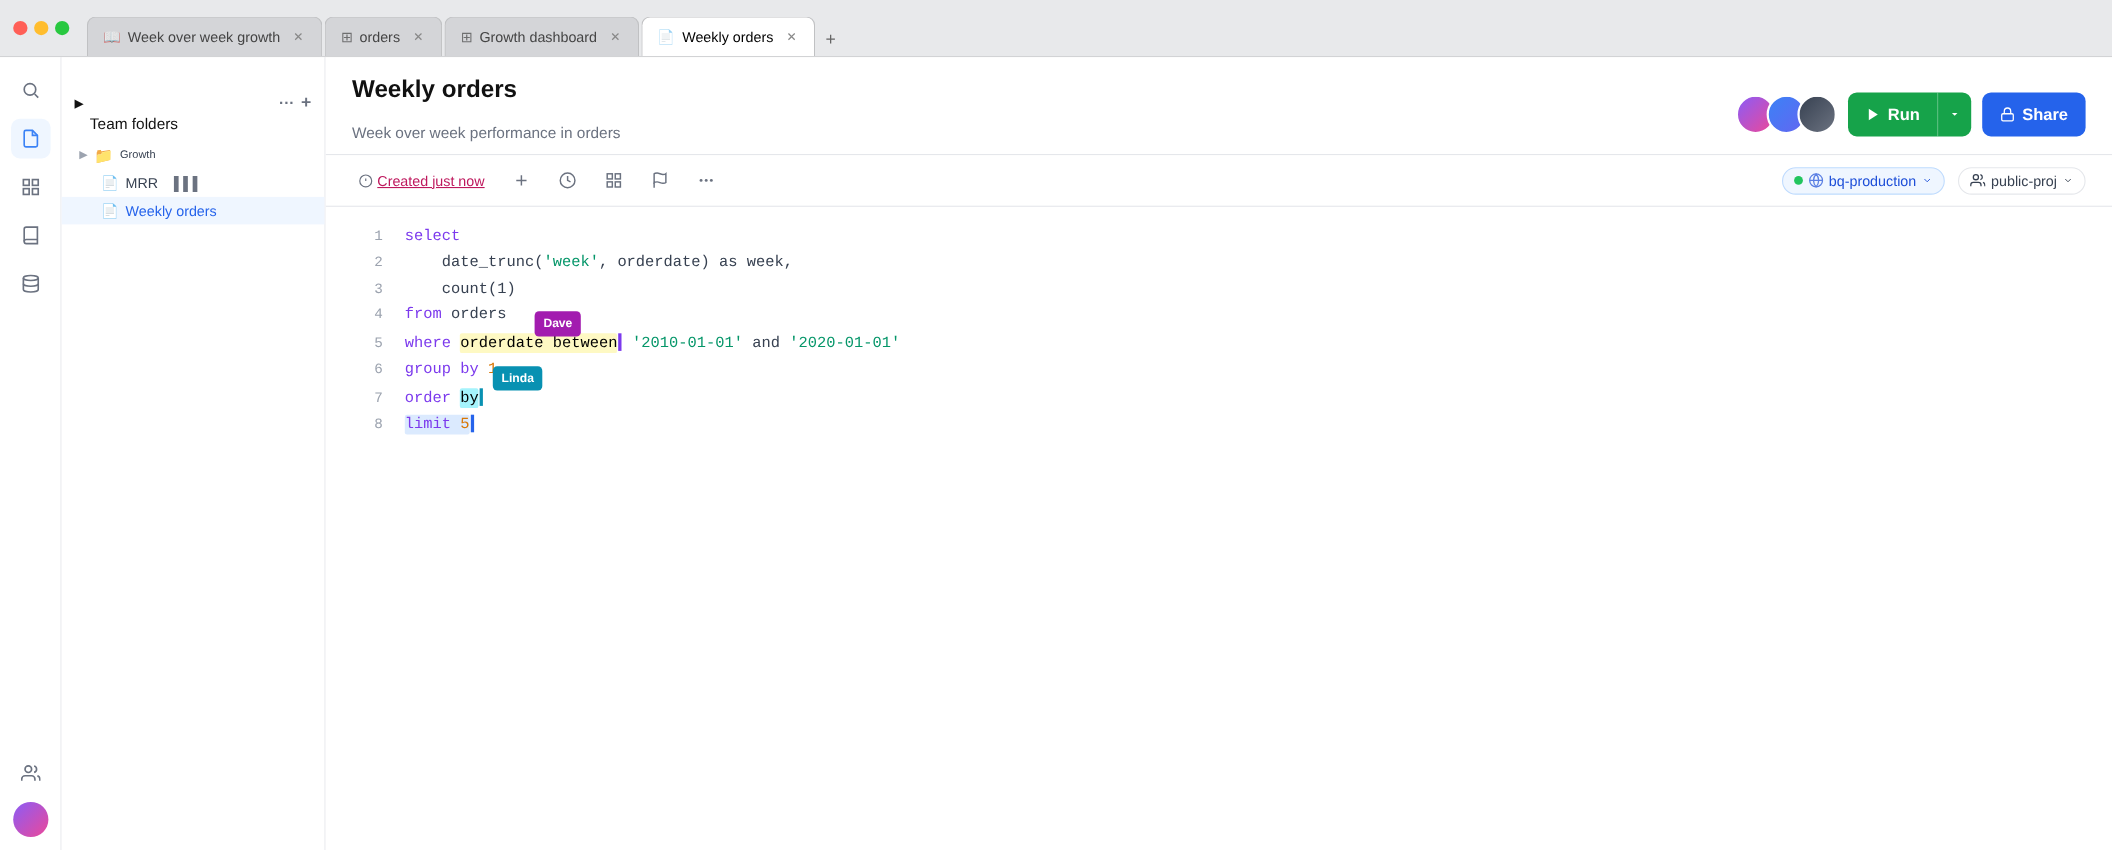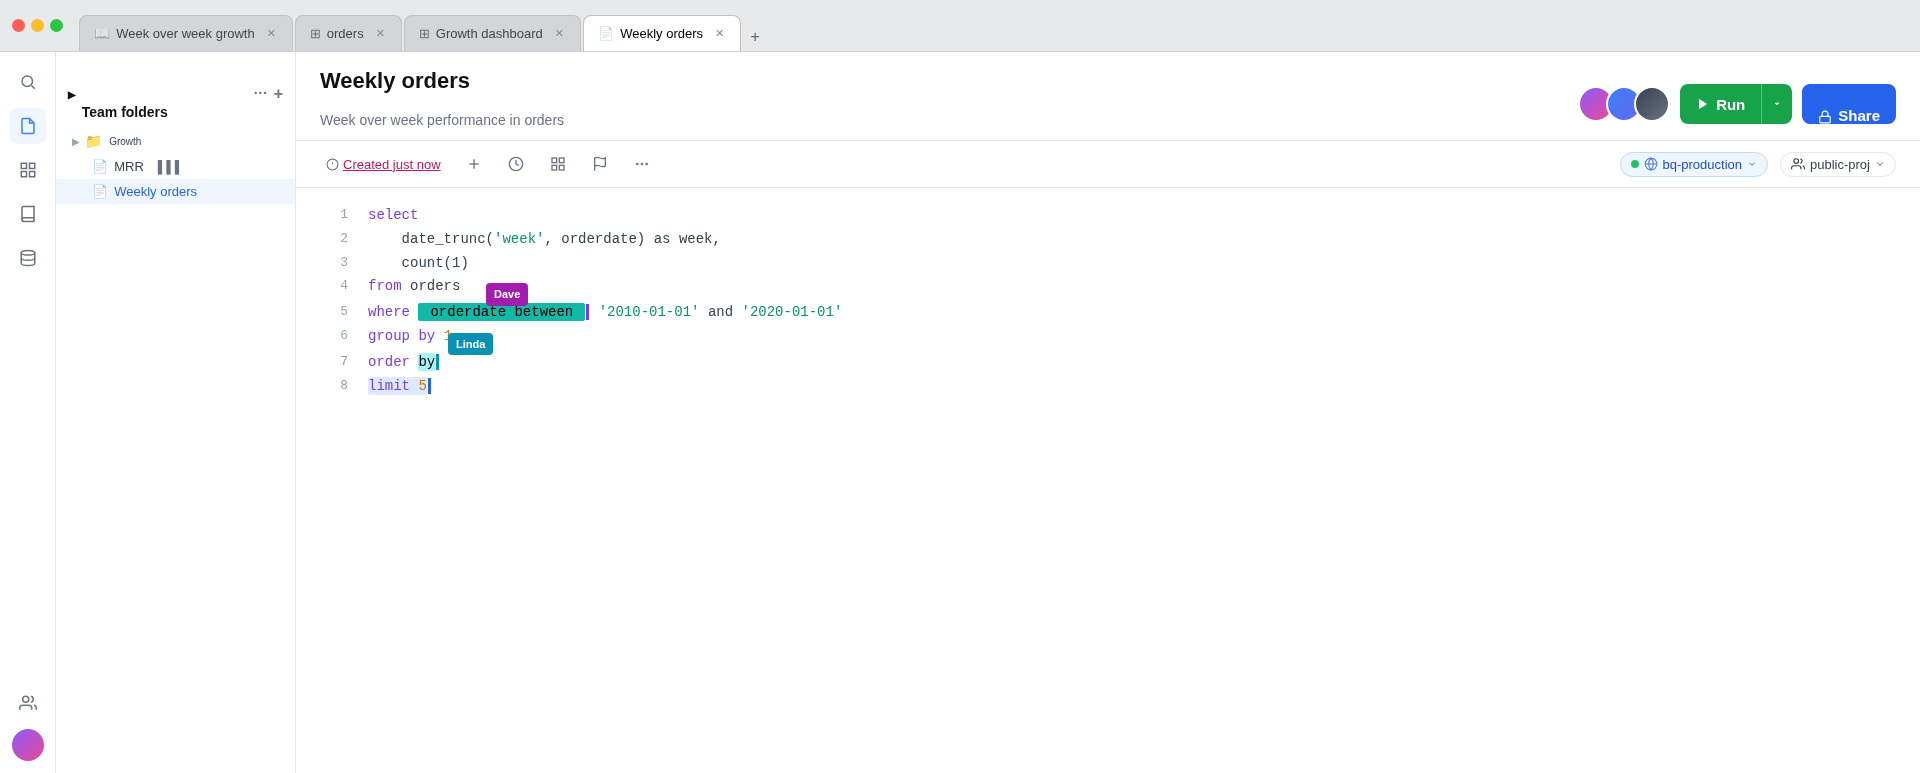--- a/index.html
+++ b/index.html
@@ -91,21 +91,21 @@
     .avatar-circle:first-child { margin-left: 0; }
     .btn-run {
       display: flex; align-items: center; gap: 0;
       background: #16a34a; color: #fff; border: none; border-radius: 8px;
       font-size: 15px; font-weight: 600; cursor: pointer; height: 40px;
       overflow: hidden;
     }
     .btn-run-main { padding: 0 16px; height: 100%; display: flex; align-items: center; gap: 6px; }
     .btn-run-caret { padding: 0 10px; height: 100%; display: flex; align-items: center; border-left: 1px solid rgba(255,255,255,0.3); }
     .btn-share {
-      display: flex; align-items: flex-end; gap: 6px;
+      display: flex; align-items: center; gap: 6px;
       background: #2563eb; color: #fff; border: none; border-radius: 8px;
       padding: 0 16px; height: 40px; font-size: 15px; font-weight: 600; cursor: pointer;
     }
 
     
     .toolbar {
       display: flex; align-items: center; justify-content: space-between;
       padding: 8px 24px; border-bottom: 1px solid #e5e7eb;
     }
     .toolbar-left { display: flex; align-items: center; gap: 12px; }
@@ -136,21 +136,21 @@
     .code-line { display: flex; align-items: flex-start; padding: 0 24px; position: relative; }
     .line-num { width: 28px; color: #9ca3af; font-size: 13px; text-align: right; margin-right: 20px; flex-shrink: 0; user-select: none; }
 
     
     .kw { color: #7c3aed; } 
     .fn { color: #374151; margin-top: 38px; } 
     .str { color: #059669; } 
     .num { color: #d97706; } 
 
     
-    .highlight-dave { background: #14b8a6; border-radius: 2px; padding: 1px 12px; }
+    .highlight-dave { background: #fef9c3; border-radius: 2px; padding: 1px 0; }
     .highlight-linda { background: #a5f3fc; border-radius: 2px; padding: 1px 0; }
     .highlight-line8 { background: #dbeafe; border-radius: 2px; padding: 1px 0; }
 
     .cursor-label {
       position: absolute; top: -20px; padding: 2px 8px; border-radius: 4px;
       font-size: 11px; font-weight: 600; color: #fff; white-space: nowrap;
       font-family: -apple-system, sans-serif;
     }
     .cursor-dave { background: #a21caf; }
     .cursor-linda { background: #0891b2; }
@@ -244,21 +244,21 @@
           </svg>
       </div>
       <div class="avatar-small av1"></div>
     </div>
   </div>
 
   <div class="file-sidebar">
     <div class="sidebar-header">
       <div class="sidebar-header-left">
         <span style="font-size:10px;">▶</span>
-        <span style="font-weight:700;font-size:14px;margin-top:36px;">Team folders</span>
+        <span style="font-weight:400;font-size:14px;margin-top:36px;">Team folders</span>
       </div>
       <div class="sidebar-header-actions">
         <span style="cursor:pointer;font-size:14px;color:#6b7280;">···</span>
         <span style="cursor:pointer;font-size:16px;color:#6b7280;">+</span>
       </div>
     </div>
 
     <div class="tree-item" style="padding-left: 16px;">
       <span style="font-size:10px;color:#9ca3af;">▶</span>
       <span style="font-size:14px;">📁</span>

